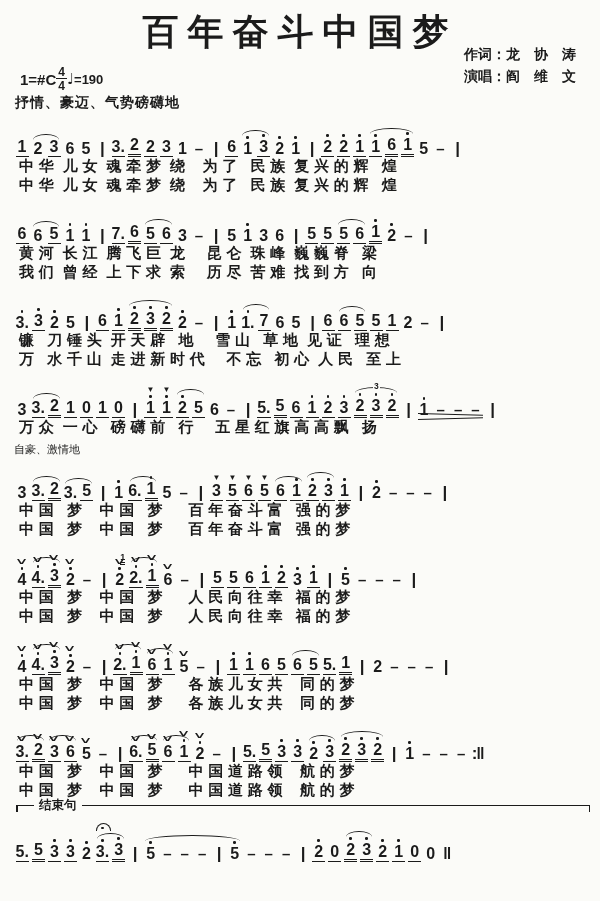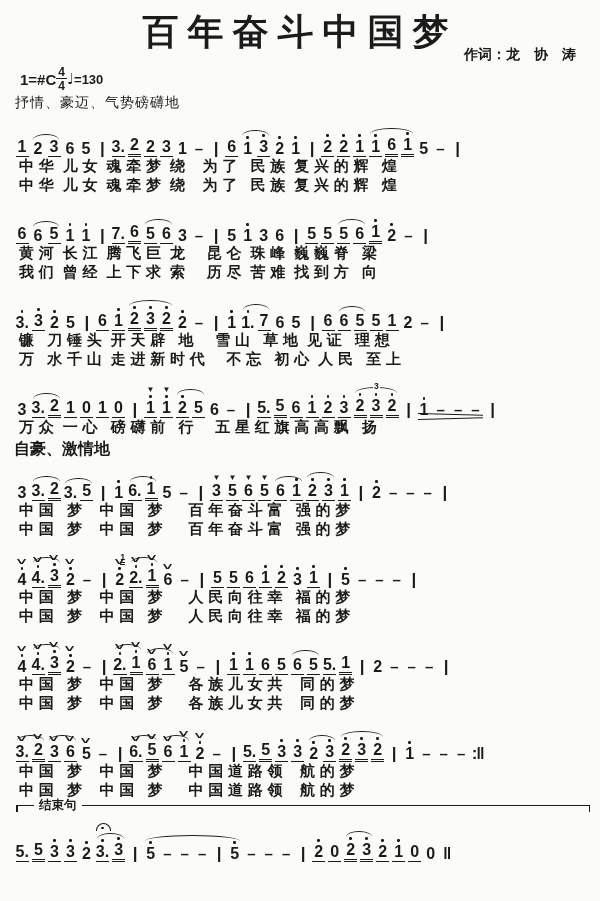--- a/index.html
+++ b/index.html
@@ -19,24 +19,24 @@
   .keysig{
     position:absolute;top:66px;left:20px;font-size:15px;font-weight:bold;
     display:flex;align-items:center;
     font-family:"Liberation Sans","DejaVu Sans",sans-serif;
   }
   .frac{display:inline-flex;flex-direction:column;align-items:center;font-size:12px;line-height:1;}
   .frac .ft{padding:0 2px;}
   .frac .fb{border-top:1.2px solid var(--ink,#1b1b1b);padding:1px 2px 0 2px;}
   .tempo{font-size:13px;}
   .tempo .qn{font-family:"DejaVu Sans",sans-serif;font-size:15px;}
-  .expression{position:absolute;top:94px;left:15px;font-size:14px;font-weight:normal;letter-spacing:1px;}
+  .expression{position:absolute;top:94px;left:15px;font-size:14px;font-weight:bold;letter-spacing:1px;}
   .systems{position:absolute;top:113px;left:14px;width:578px;}
   .sys{margin-bottom:5px;position:relative;}
-  .sysexpr{font-size:16px;font-weight:bold;height:15px;line-height:14px;}
+  .sysexpr{font-size:11px;font-weight:normal;height:15px;line-height:14px;}
   .endbrk{position:relative;height:11px;margin:2px 2px 1px 2px;border-top:1.5px solid var(--ink,#1b1b1b);}
   .endbrk::before,.endbrk::after{content:"";position:absolute;top:0;width:1.5px;height:6px;background:var(--ink,#1b1b1b);}
   .endbrk::before{left:0;} .endbrk::after{right:0;}
   .endlabel{position:absolute;left:18px;top:-8px;background:var(--paper,#fbfbf8);padding:0 5px;font-size:12.5px;font-weight:bold;line-height:15px;}
   .notes{
     position:relative;height:44px;display:flex;align-items:flex-end;
     font-family:"Liberation Sans","DejaVu Sans",sans-serif;
   }
   .tok{
     position:relative;display:inline-flex;flex-direction:column;align-items:center;
@@ -63,29 +63,30 @@
     padding-left:5px;letter-spacing:0.5px;
   }
 </style>
 </head>
 <body style="--ink: #1b1b1b; --paper: #fbfbf8;">
 
 <div class="title">百年奋斗中国梦</div>
 
 <div class="credits">
   <div>作词：龙　协　涛</div>
+  <div>演唱：阎　维　文</div>
 </div>
 
 <div class="keysig">
   <span>1=#C</span>
   <span class="frac">
     <span class="ft">4</span>
     <span class="fb">4</span>
   </span>
-  <span class="tempo"><span class="qn">♩</span><span>=130</span></span>
+  <span class="tempo"><span class="qn">♩</span><span>=190</span></span>
 </div>
 
 <div class="expression">抒情、豪迈、气势磅礴地</div>
 
 <div class="systems">
     <div class="sys">
       <div class="notes">
         <span class="tok">
           <span class="num">1</span>
           <span class="ul"></span>

